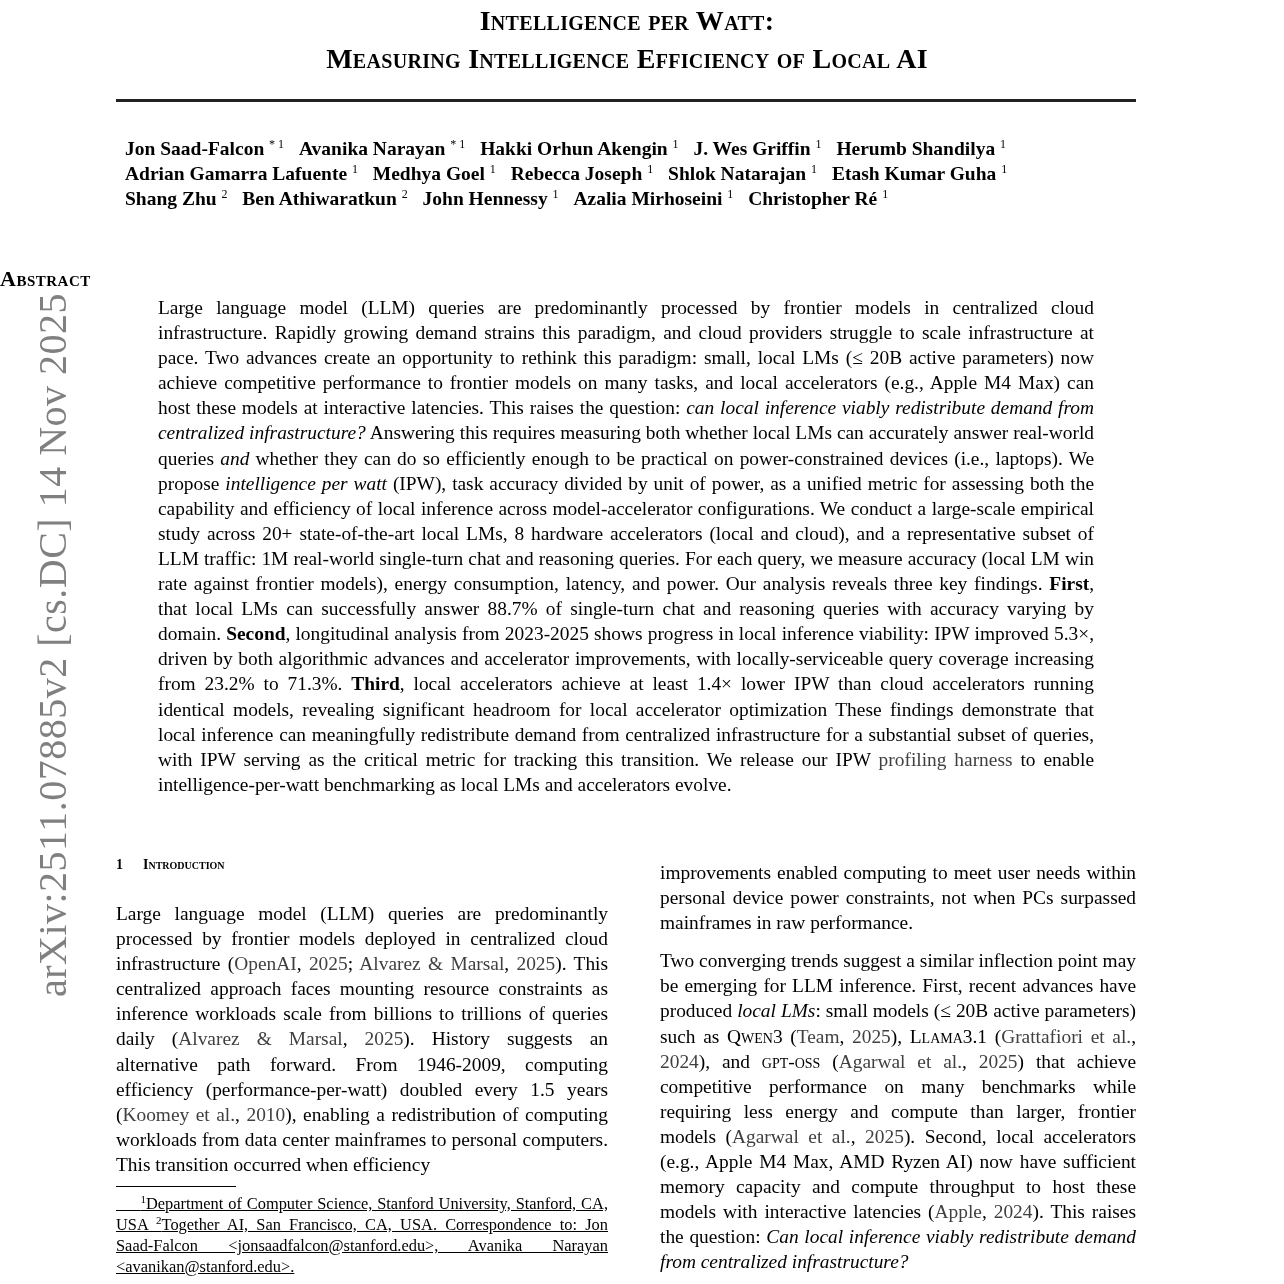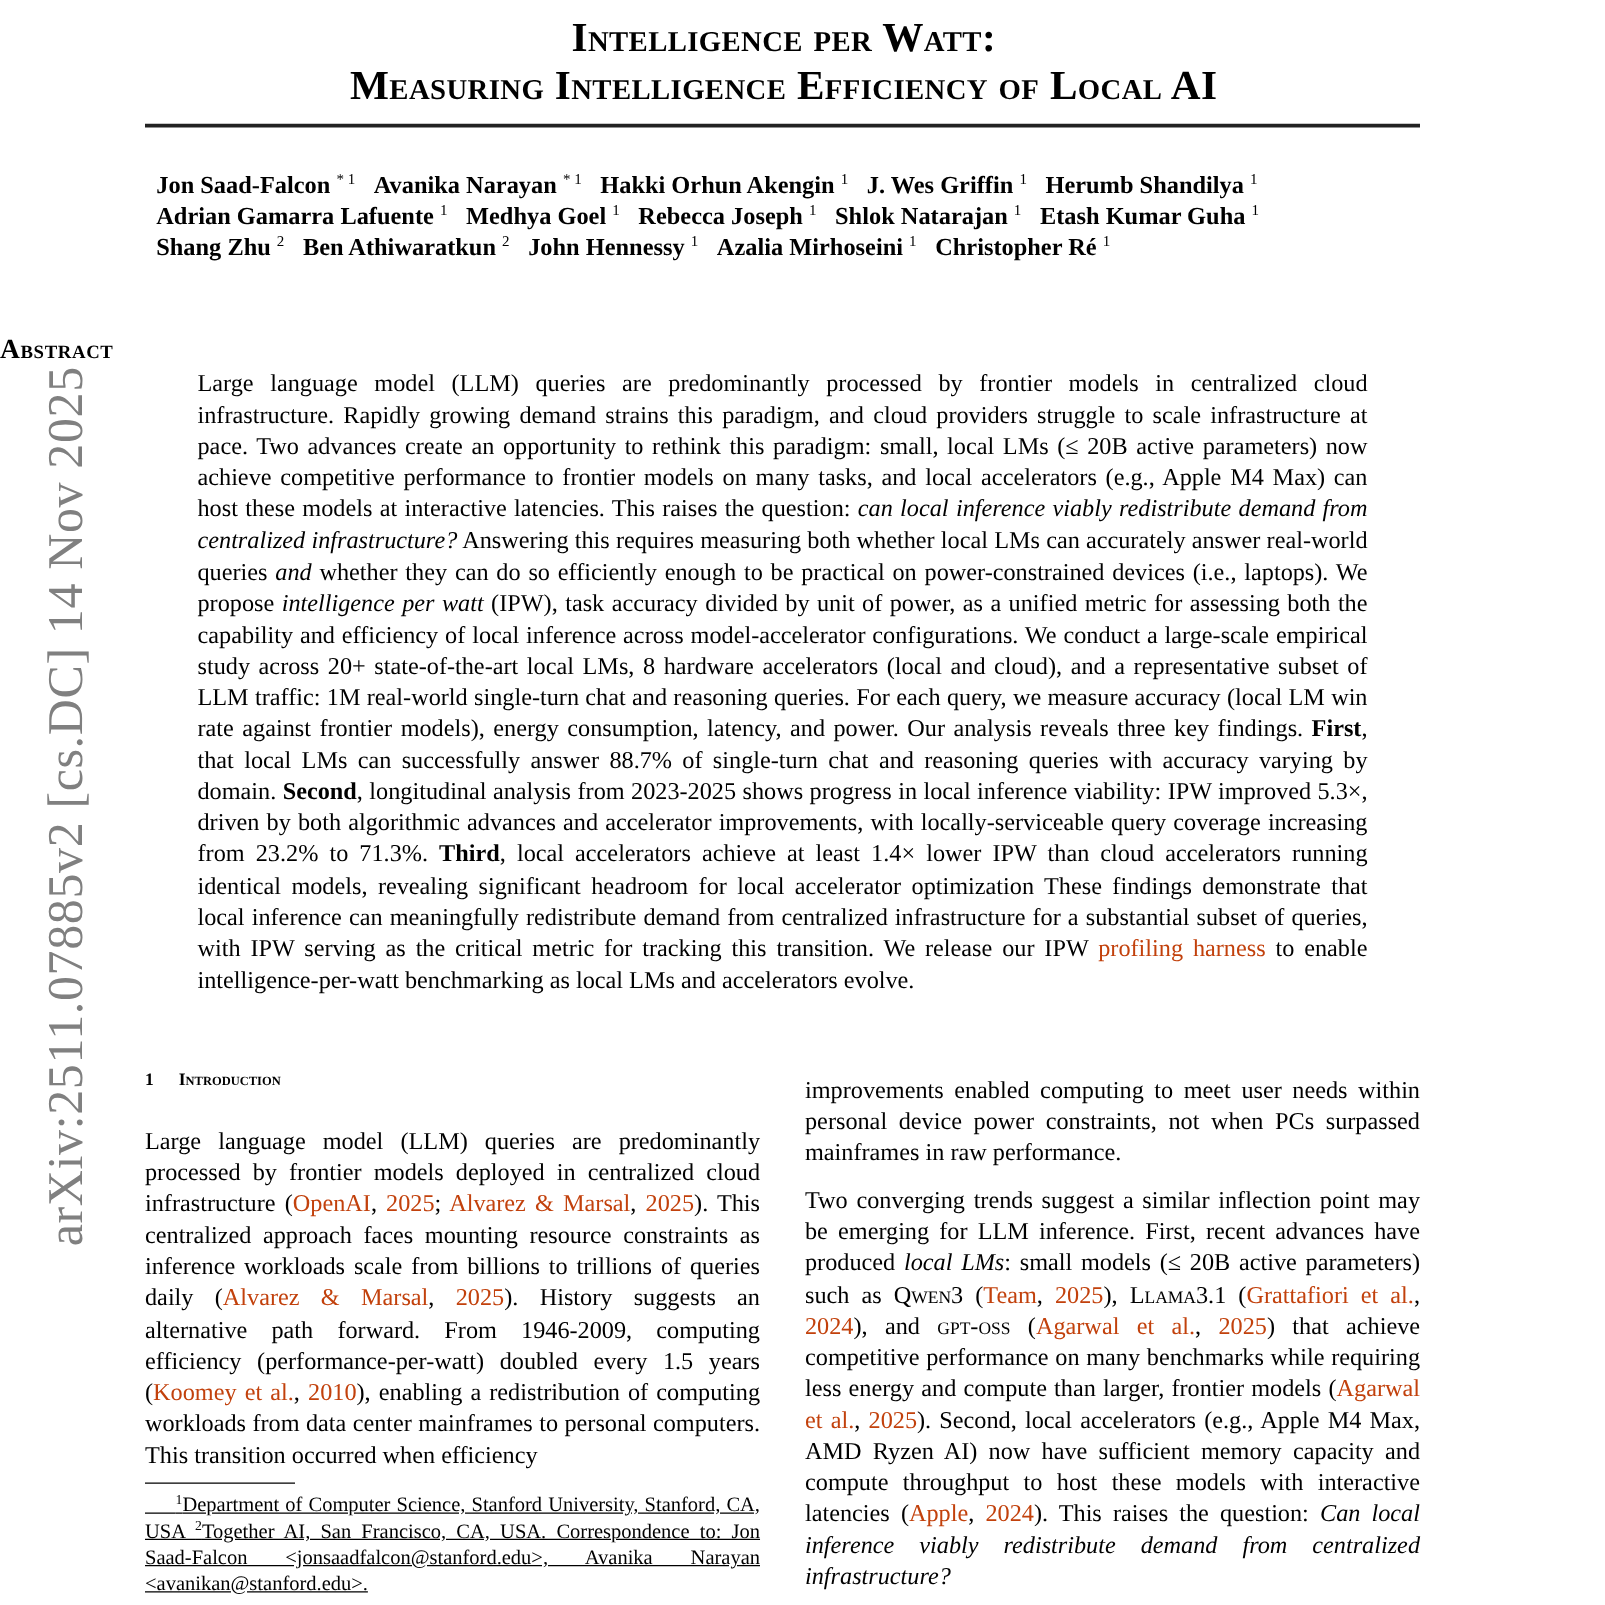--- a/index.html
+++ b/index.html
@@ -1,32 +1,32 @@
 <!DOCTYPE html>
 <html><head>
 <meta charset="utf-8">
 <style>
   html, body { margin: 0; padding: 0; background: #ffffff; }
   body {
     width: 1284px; height: 1284px; position: relative; overflow: hidden;
     font-family: "Liberation Serif", "DejaVu Serif", serif; color: #000;
   }
   .sc { font-variant: small-caps; }
-  a.cite, span.cite { color: #c2410c; text-decoration: none; }
+  a.cite, span.cite { color: #404040; text-decoration: none; }
 
   #side-stamp {
     position: absolute; left: 52px; top: 645px;
     transform: translate(-50%, -50%) rotate(-90deg);
     white-space: nowrap; font-size: 40px; color: #808080;
     letter-spacing: 0.5px;
   }
 
   #title {
-    position: absolute; left: 0; width: 1254px; top: 12px; text-align: center;
-    font-weight: bold; font-size: 33px; line-height: 38px; letter-spacing: 0.3px;
+    position: absolute; left: 0; width: 1254px; top: 2px; text-align: center;
+    font-weight: bold; font-size: 28px; line-height: 38px; letter-spacing: 0.3px;
   }
   #title .line { display: block; }
 
   #title-rule {
     position: absolute; left: 116px; width: 1020px; top: 99px; height: 3px; background: #222;
   }
 
   #authors {
     position: absolute; left: 120px; width: 1014px; top: 136px; text-align: left;
     font-weight: bold; font-size: 19.5px; line-height: 25px;
@@ -48,21 +48,21 @@
     position: absolute; left: 116px; top: 857px; font-weight: bold; font-size: 14px;
   }
   #intro-heading .num { margin-right: 20px; }
 
   .col {
     position: absolute; font-size: 19.4px; line-height: 25.1px; text-align: justify;
     hyphens: manual;
   }
   #col-left { left: 116px; width: 492px; top: 901px; }
   #col-right { left: 644px; width: 492px; top: 860px; }
-  #col-right p { margin: 0 0 13px 0; }
+  #col-right p { margin: 0 0 13px 16px; }
   #col-left p { margin: 0; }
 
   #footnote-rule {
     position: absolute; left: 116px; width: 120px; top: 1186px; height: 1px; background: #000;
   }
   #footnotes {
     position: absolute; left: 116px; width: 492px; top: 1193px;
     font-size: 16.4px; line-height: 21px; text-align: justify; text-decoration: underline;
   }
   #footnotes sup { font-size: 11px; vertical-align: 6px; line-height: 0; }

